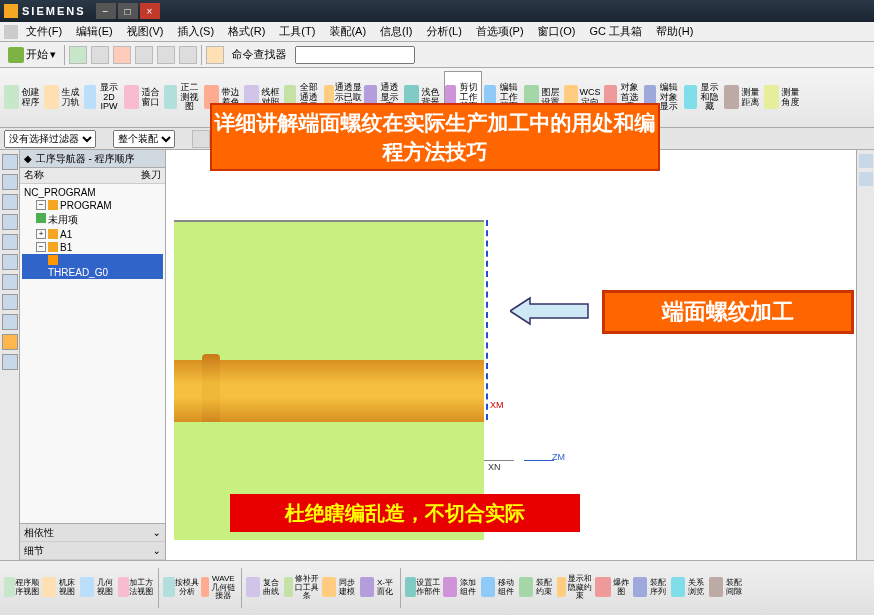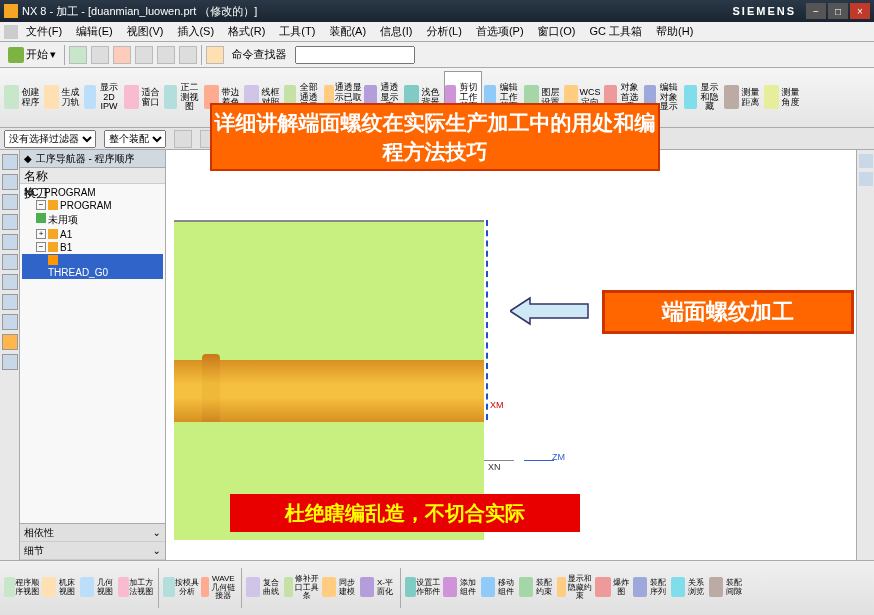--- a/index.html
+++ b/index.html
@@ -21,31 +21,31 @@
 .tb-btn { display: flex; align-items: center; gap: 2px; padding: 2px 4px; font-size: 11px; cursor: pointer; }
 .tb-btn .ico { width: 16px; height: 16px; background: #7cb342; border-radius: 2px; }
 .tb-sep { width: 1px; height: 20px; background: #aaa; }
 .tb-small { width: 18px; height: 18px; background: #ddd; border: 1px solid #bbb; }
 
 .ribbon { height: 60px; background: linear-gradient(to bottom, #f5f5f5, #e5e5e5); display: flex; align-items: center; padding: 2px 4px; gap: 2px; border-bottom: 1px solid #aaa; overflow: hidden; }
 .ribbon-btn { display: flex; flex-direction: row; align-items: center; justify-content: center; width: 38px; height: 54px; font-size: 9px; cursor: pointer; text-align: center; line-height: 1.1; }
 .ribbon-btn .ico { width: 24px; height: 24px; margin-bottom: 2px; border-radius: 2px; }
 .ribbon-btn.active { background: #fff; border: 1px solid #999; }
 
-.filterbar { height: 22px; background: #e5e5e5; display: flex; align-items: center; padding: 2px 4px; gap: 8px; border-bottom: 1px solid #aaa; font-size: 11px; }
+.filterbar { height: 22px; background: #e5e5e5; display: flex; align-items: center; padding: 2px 4px; gap: 17px; border-bottom: 1px solid #aaa; font-size: 11px; }
 .filterbar select { font-size: 10px; height: 18px; }
 
 .workspace { height: 410px; display: flex; position: relative; }
 
 .leftbar { width: 20px; background: #e8e8e8; display: flex; flex-direction: column; gap: 4px; padding: 4px 2px; border-right: 1px solid #aaa; }
 .leftbar .lbtn { width: 16px; height: 16px; background: #c8d8e8; border: 1px solid #999; cursor: pointer; }
 
 .navpanel { width: 146px; background: #f8f8f8; border-right: 1px solid #aaa; display: flex; flex-direction: column; }
 .navpanel-title { height: 18px; background: #d0d8e0; padding: 2px 4px; font-size: 10px; display: flex; align-items: center; gap: 4px; border-bottom: 1px solid #aaa; }
-.navpanel-header { height: 16px; background: #e8e8e8; font-size: 12px; padding: 0 4px; display: flex; justify-content: space-between; border-bottom: 1px solid #ccc; flex-direction: column; }
+.navpanel-header { height: 16px; background: #e8e8e8; font-size: 10px; padding: 0 4px; display: flex; justify-content: space-between; border-bottom: 1px solid #ccc; }
 .navpanel-tree { flex: 1; font-size: 10px; padding: 2px; overflow: auto; }
 .tree-item { padding: 1px 2px; display: flex; gap: 2px; cursor: pointer; }
 .tree-item.indent1 { padding-left: 14px; }
 .tree-item.indent2 { padding-left: 26px; flex-direction: column; }
 .tree-item.selected { background: #3064c8; color: #fff; }
 .tree-ico { width: 10px; height: 10px; background: #f5a623; }
 .exp { width: 10px; height: 10px; border: 1px solid #888; font-size: 8px; line-height: 8px; text-align: center; }
 .navpanel-bottom { border-top: 1px solid #aaa; }
 .nav-collapse { height: 18px; background: #e0e0e0; font-size: 10px; padding: 2px 4px; display: flex; justify-content: space-between; align-items: center; border-bottom: 1px solid #ccc; }
 
@@ -73,21 +73,20 @@
 .bottomtoolbar { position: absolute; left: 0; bottom: 0; height: 55px; width: 874px; background: linear-gradient(to bottom, #f0f0f0, #e0e0e0); border-top: 1px solid #aaa; display: flex; align-items: center; padding: 2px 4px; gap: 2px; }
 .bottomtoolbar .ribbon-btn { width: 36px; height: 50px; font-size: 8px; }
 .bottomtoolbar .ribbon-btn .ico { width: 20px; height: 20px; }
 .bottomtoolbar .sep { width: 1px; height: 40px; background: #aaa; margin: 0 2px; }
 </style>
 </head>
 <body>
 
 <div class="titlebar">
   <div class="titlebar-icon"></div>
-  <div class="titlebar-text">NX 8 - 加工 - [duanmian_luowen.prt （修改的）]</div>
   <div class="titlebar-brand">SIEMENS</div>
   <div class="titlebar-btns">
     <span>−</span>
     <span>□</span>
     <span>×</span>
   </div>
 </div>
 
 <div class="menubar">
   <div class="menubar-icon"></div>

